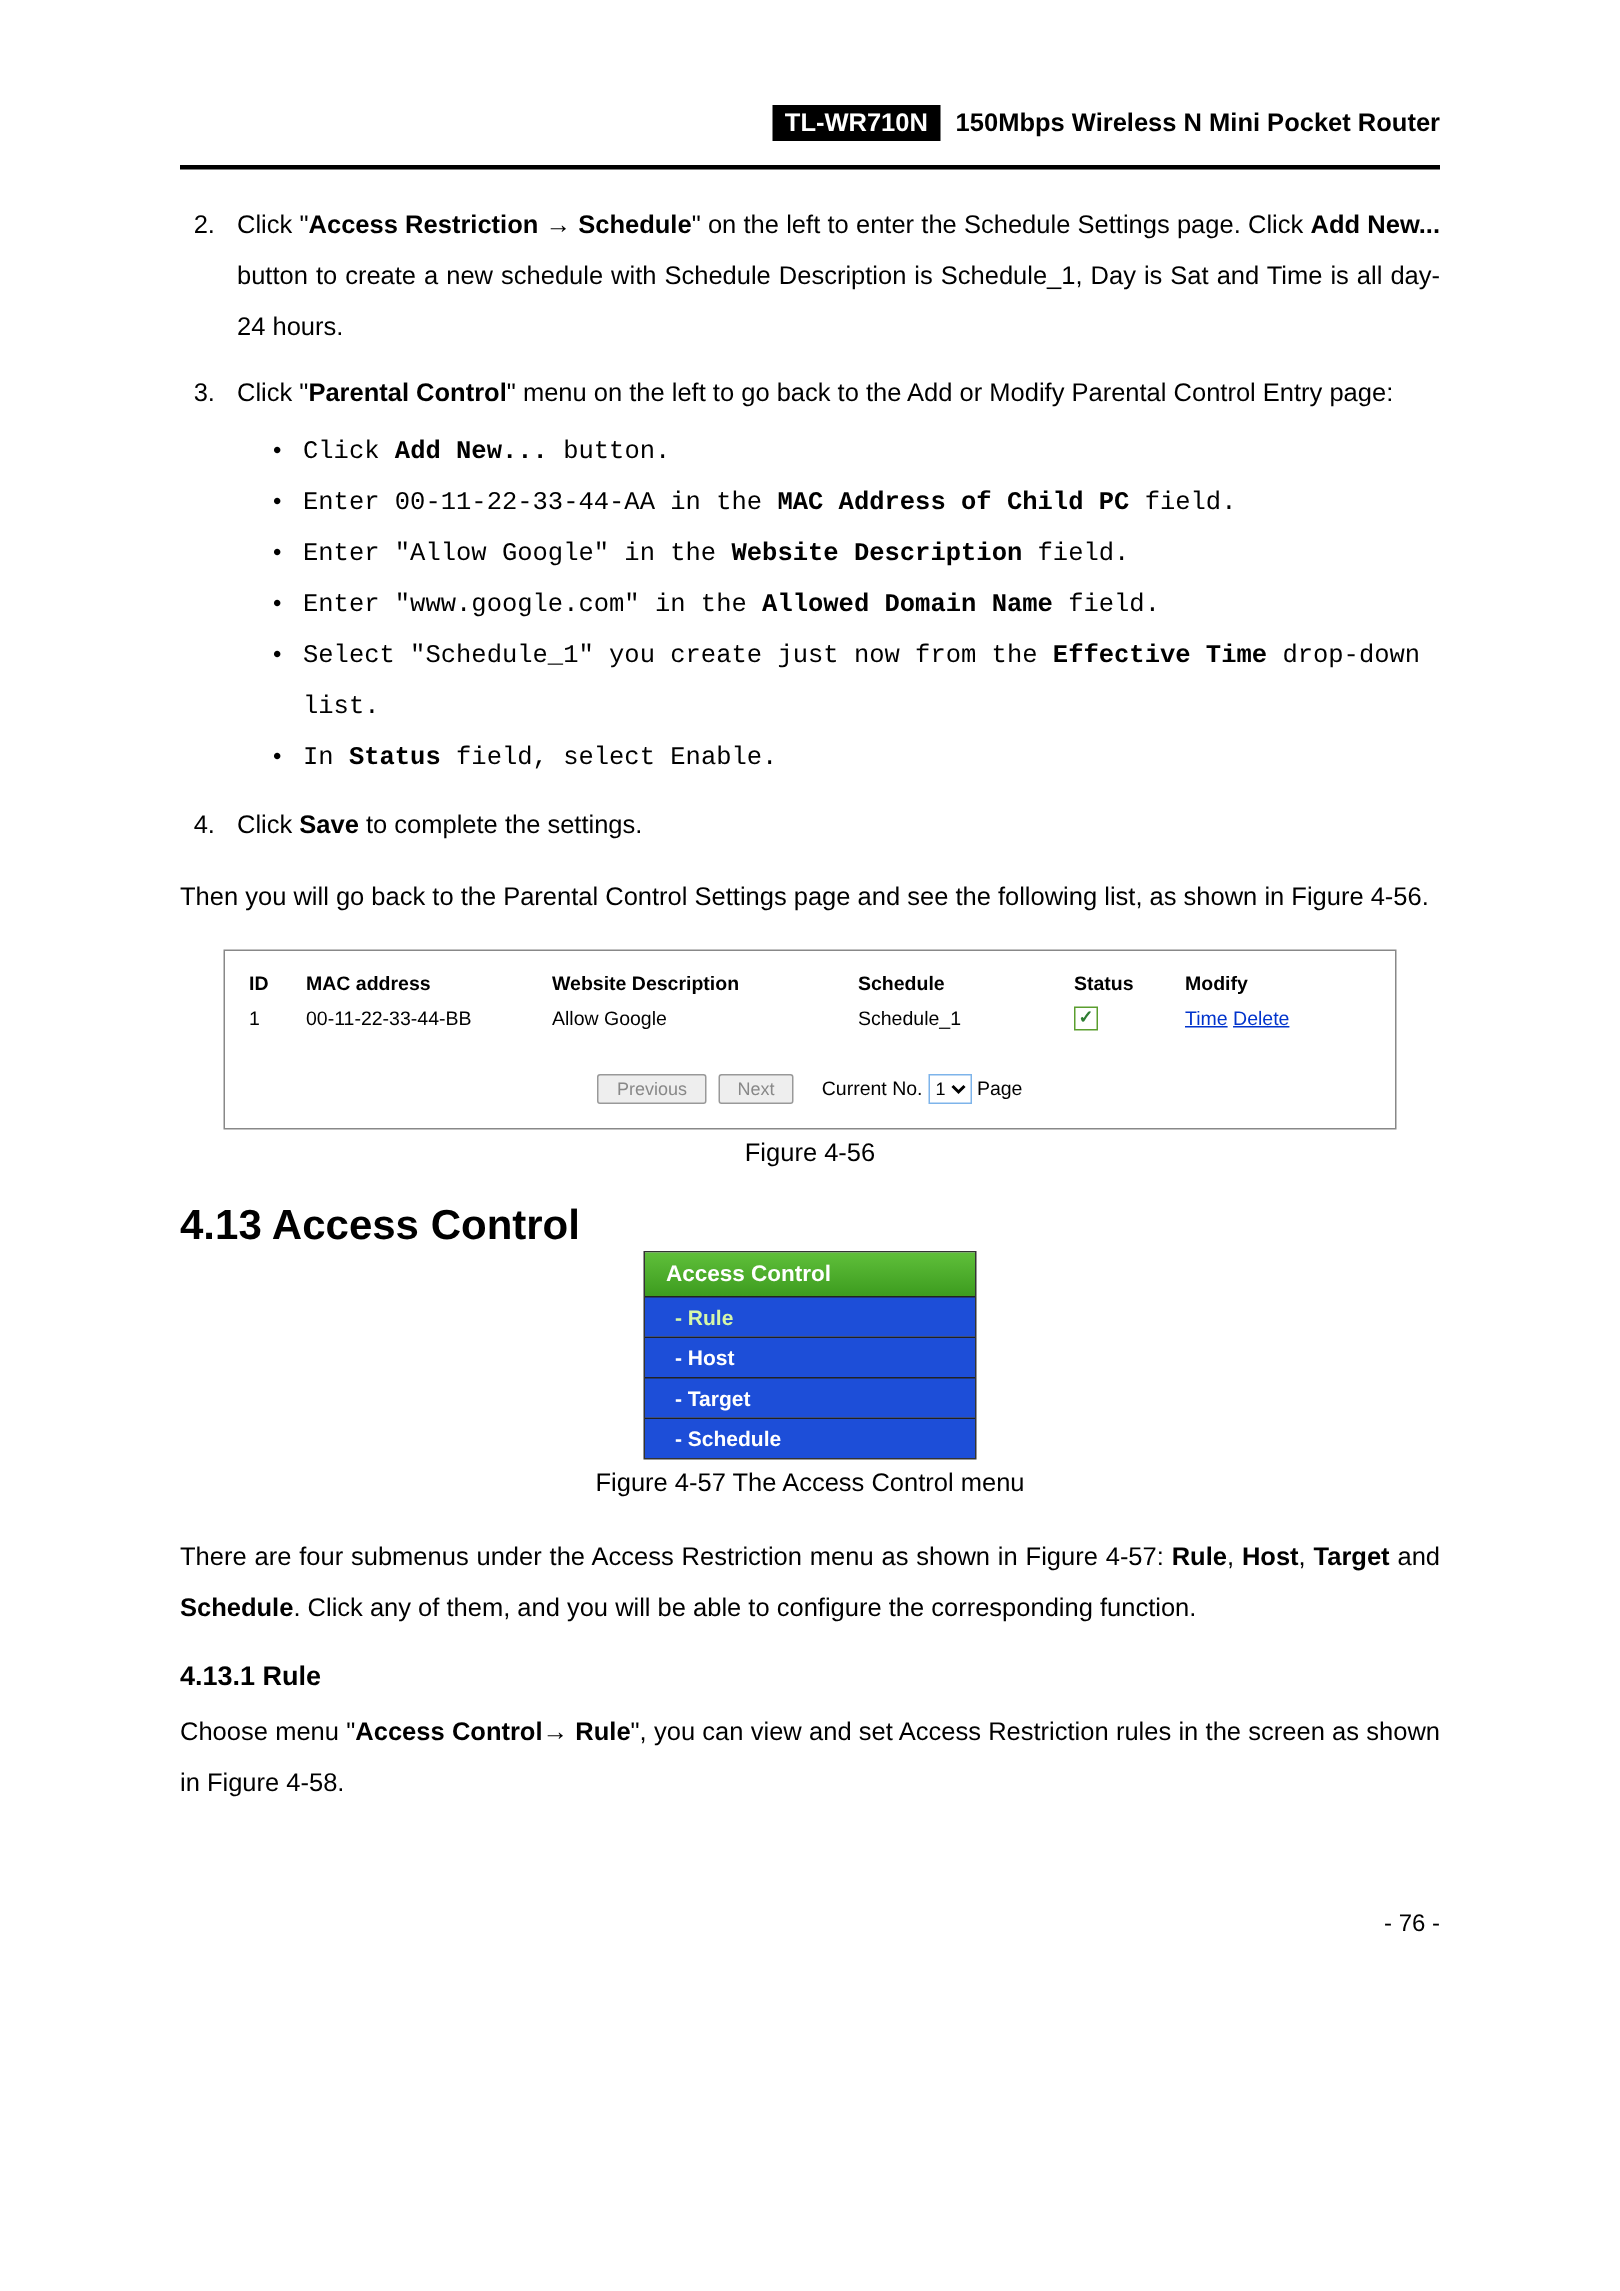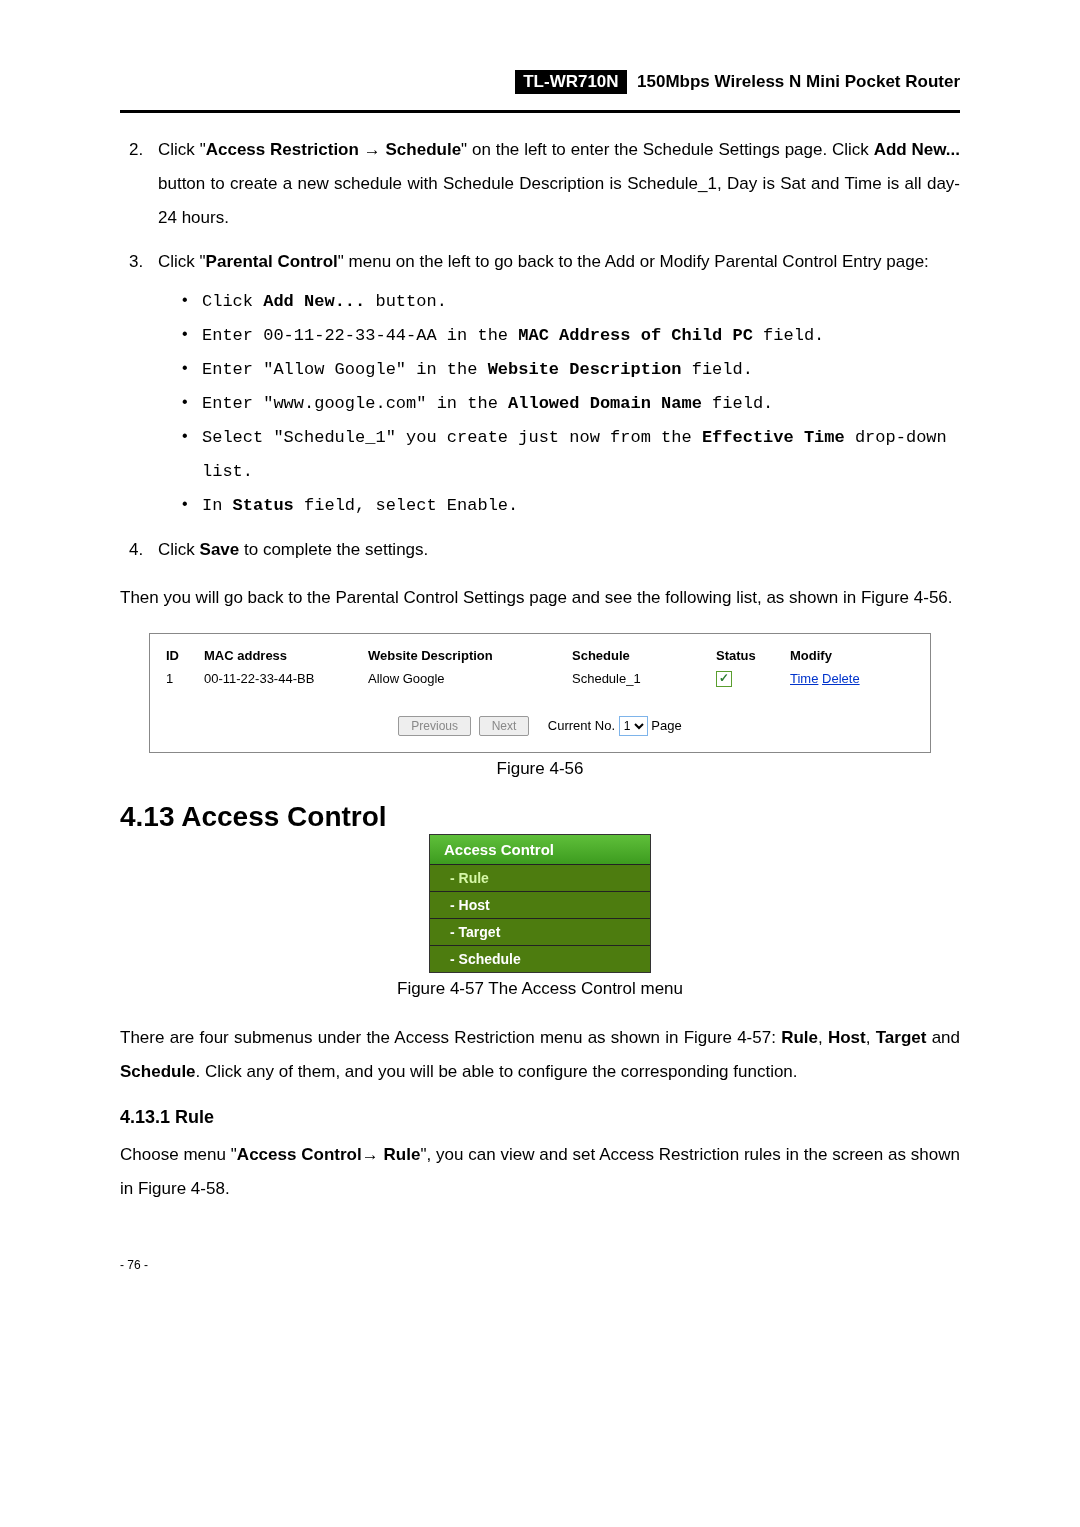--- a/index.html
+++ b/index.html
@@ -163,33 +163,33 @@
     font-family: Arial, sans-serif;
   }
   .menu .menu-hdr {
     background: linear-gradient(#5fbf3a, #3d9c1f);
     color: #fff;
     font-weight: bold;
     padding: 6px 14px;
     font-size: 15px;
   }
   .menu .menu-item {
-    background: #4d7c0f;
+    background: #1d4ed8;
     color: #fff;
     padding: 5px 20px;
     font-weight: bold;
     font-size: 14px;
     border-top: 1px solid #222;
   }
   .menu .menu-item.active { color: #d6f7a8; }
 
   .page-num {
-    text-align: left;
-    font-size: 12px;
-    margin-top: 52px;
+    text-align: right;
+    font-size: 16px;
+    margin-top: 68px;
   }
 </style>
 </head>
 <body>
 
 <div class="page">
 
   <div class="hdr">
     <span class="model">TL-WR710N</span>
     <span class="subtitle">150Mbps Wireless N Mini Pocket Router</span>

